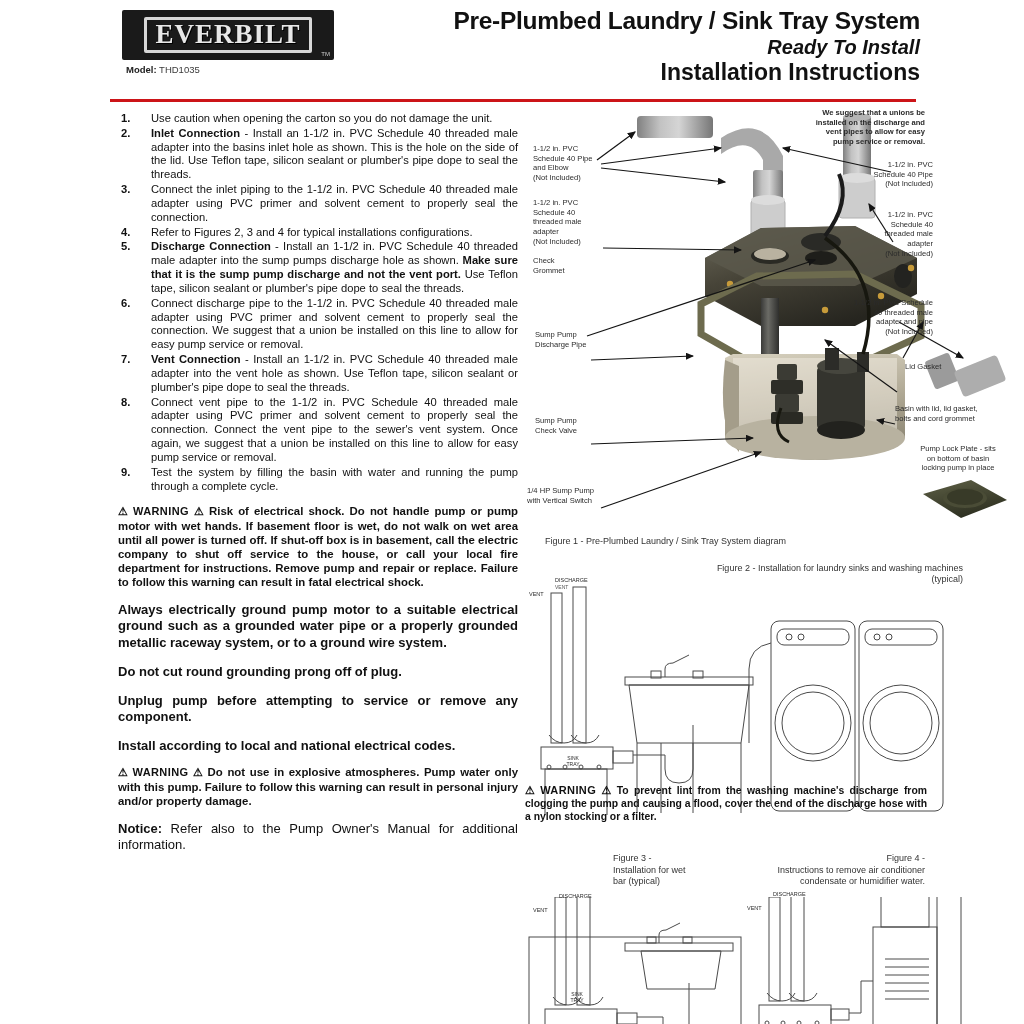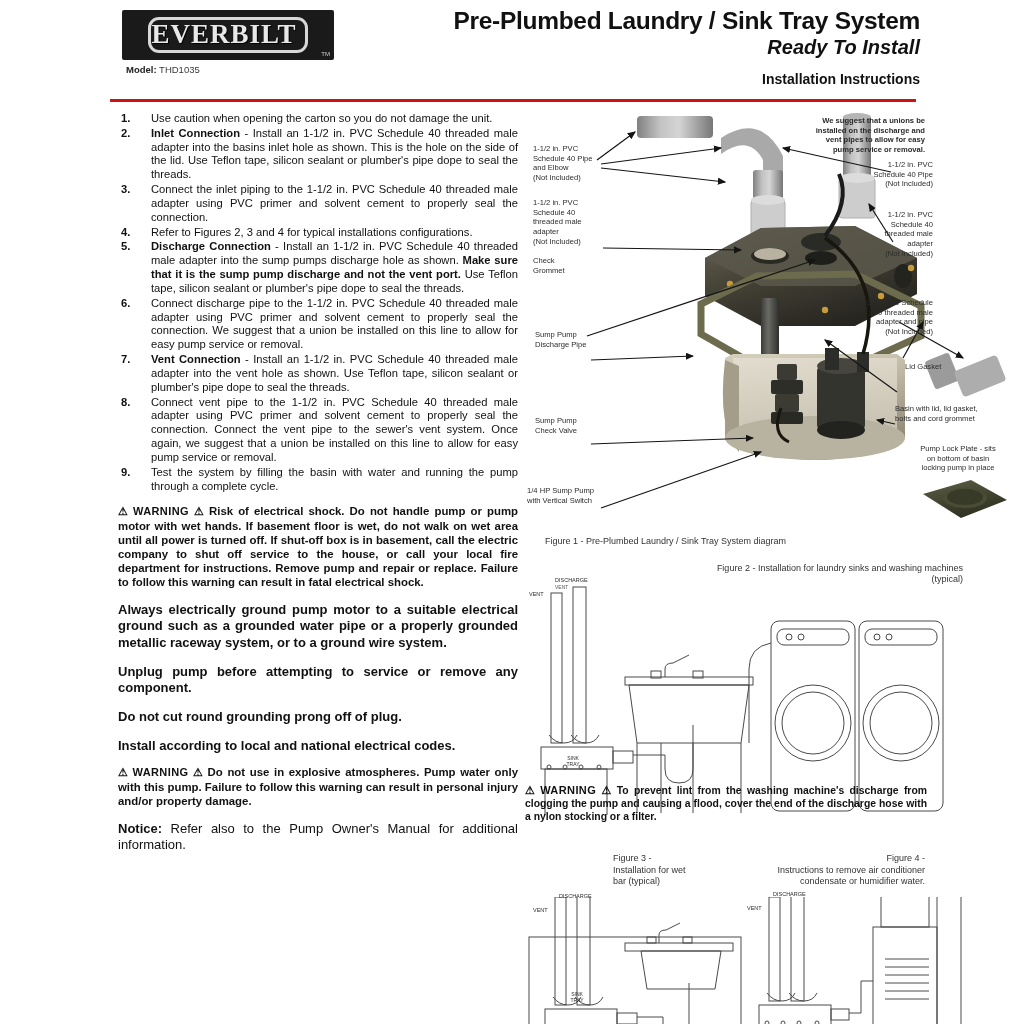--- a/index.html
+++ b/index.html
@@ -14,38 +14,38 @@
   .page{position:absolute;inset:0;background:#fff;}
 
   
   .header{position:absolute;left:0;top:0;width:1024px;height:92px;}
   .logo-box{
     position:absolute;left:122px;top:10px;width:212px;height:50px;
     background:#1a1a1a;border-radius:2px;
     display:flex;align-items:center;justify-content:center;
   }
   .logo-inner{
-    border:3px solid #d8d8d8;border-radius:11px;
-    padding:1px 8px 2px 0;
+    border:3px solid #d8d8d8;border-radius:2px;
+    padding:1px 8px 2px 8px;
   }
   .logo-text{
     color:#e8e8e8;font-family:"Liberation Serif", serif;
     font-weight:bold;font-size:27px;letter-spacing:1px;
     line-height:1;
     text-shadow:1px 1px 0 #000;
   }
   .logo-tm{position:absolute;right:4px;bottom:3px;color:#cfcfcf;font-size:6px;}
   .model-line{position:absolute;left:126px;top:64px;font-size:9.5px;color:#222;}
   .model-line b{font-weight:bold;}
   .model-val{color:#3a3a3a;}
 
   .title-wrap{position:absolute;left:340px;top:8px;width:580px;text-align:right;}
   .t-main{font-size:24.5px;font-weight:bold;letter-spacing:-0.3px;line-height:1.08;}
   .t-sub{font-size:20px;font-style:italic;font-weight:bold;margin-top:2px;line-height:1.1;}
-  .t-third{font-size:14px;font-weight:bold;margin-top:14px;line-height:1.1;}
+  .t-third{font-size:23px;font-weight:bold;margin-top:2px;line-height:1.1;}
 
   .rule{position:absolute;left:110px;top:99px;width:806px;height:3px;background:#cc1418;}
 
   
   .left-col{position:absolute;left:118px;top:112px;width:400px;}
   ol.steps{margin:0;padding:0;list-style:none;}
   ol.steps li{
     position:relative;padding-left:33px;margin-bottom:1px;
     font-size:11.2px;line-height:1.235;text-align:justify;
   }
@@ -119,22 +119,22 @@
       </ol>
 
     <div class="warn-block">
       <span class="tri">⚠</span>
       <span class="warn-head">WARNING</span>
       <span class="tri">⚠</span>
       <span>Risk of electrical shock. Do not handle pump or pump motor with wet hands. If basement floor is wet, do not walk on wet area until all power is turned off. If shut-off box is in basement, call the electric company to shut off service to the house, or call your local fire department for instructions. Remove pump and repair or replace. Failure to follow this warning can result in fatal electrical shock.</span>
     </div>
 
     <div class="para">Always electrically ground pump motor to a suitable electrical ground such as a grounded water pipe or a properly grounded metallic raceway system, or to a ground wire system.</div>
+    <div class="para">Do not cut round grounding prong off of plug.</div>
     <div class="para">Unplug pump before attempting to service or remove any component.</div>
-    <div class="para">Do not cut round grounding prong off of plug.</div>
     <div class="para">Install according to local and national electrical codes.</div>
 
     <div class="warn-block">
       <span class="tri">⚠</span>
       <span class="warn-head">WARNING</span>
       <span class="tri">⚠</span>
       <span>Do not use in explosive atmospheres. Pump water only with this pump. Failure to follow this warning can result in personal injury and/or property damage.</span>
     </div>
 
     <div class="para notice">
@@ -264,21 +264,21 @@
 (Not Included)</div>
       <div class="fig-label" style="left:8px;top:148px;width:60px;white-space:pre-line;">Check
 Grommet</div>
       <div class="fig-label" style="left:10px;top:222px;width:62px;white-space:pre-line;">Sump Pump
 Discharge Pipe</div>
       <div class="fig-label" style="left:10px;top:308px;width:62px;white-space:pre-line;">Sump Pump
 Check Valve</div>
       <div class="fig-label" style="left:2px;top:378px;width:84px;white-space:pre-line;">1/4 HP Sump Pump
 with Vertical Switch</div>
 
-      <div class="fig-label r b" style="left:262px;top:8px;width:138px;white-space:pre-line;">We suggest that a unions be
+      <div class="fig-label r b" style="left:262px;top:0px;width:138px;white-space:pre-line;">We suggest that a unions be
 installed on the discharge and
 vent pipes to allow for easy
 pump service or removal.</div>
       <div class="fig-label r" style="left:332px;top:52px;width:76px;white-space:pre-line;">1-1/2 in. PVC
 Schedule 40 Pipe
 (Not Included)</div>
       <div class="fig-label r" style="left:332px;top:102px;width:76px;white-space:pre-line;">1-1/2 in. PVC
 Schedule 40
 threaded male
 adapter

